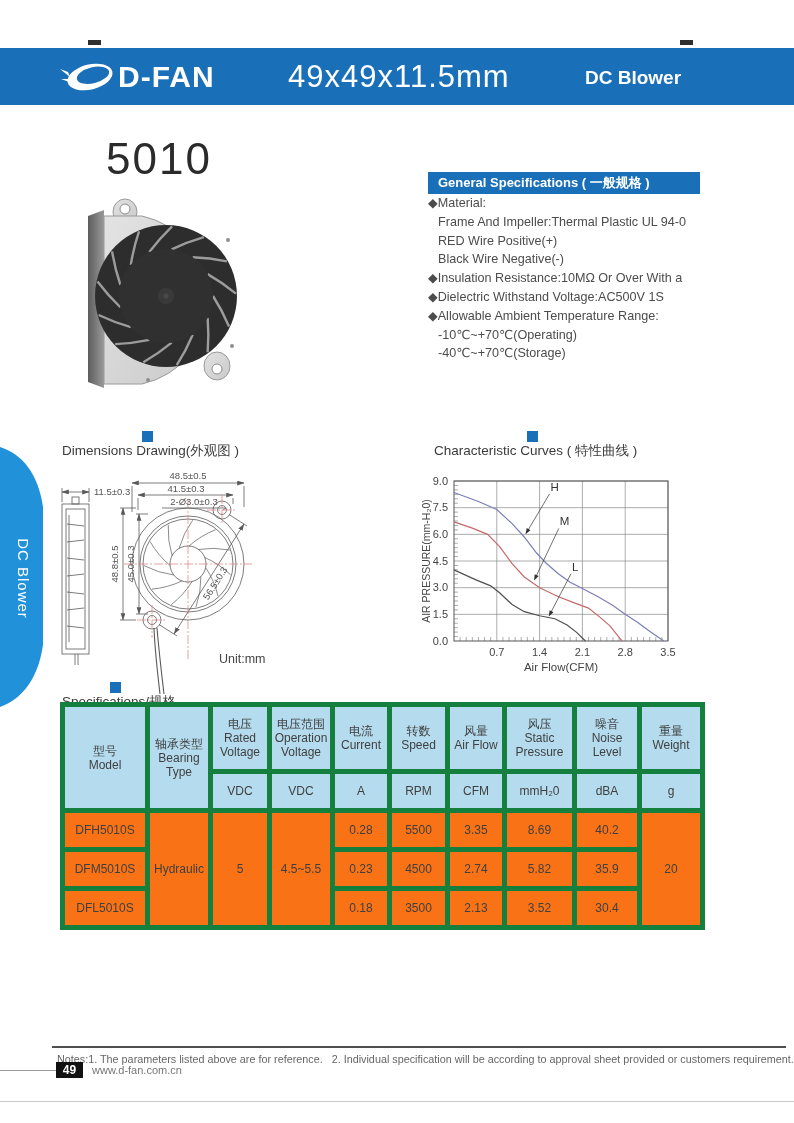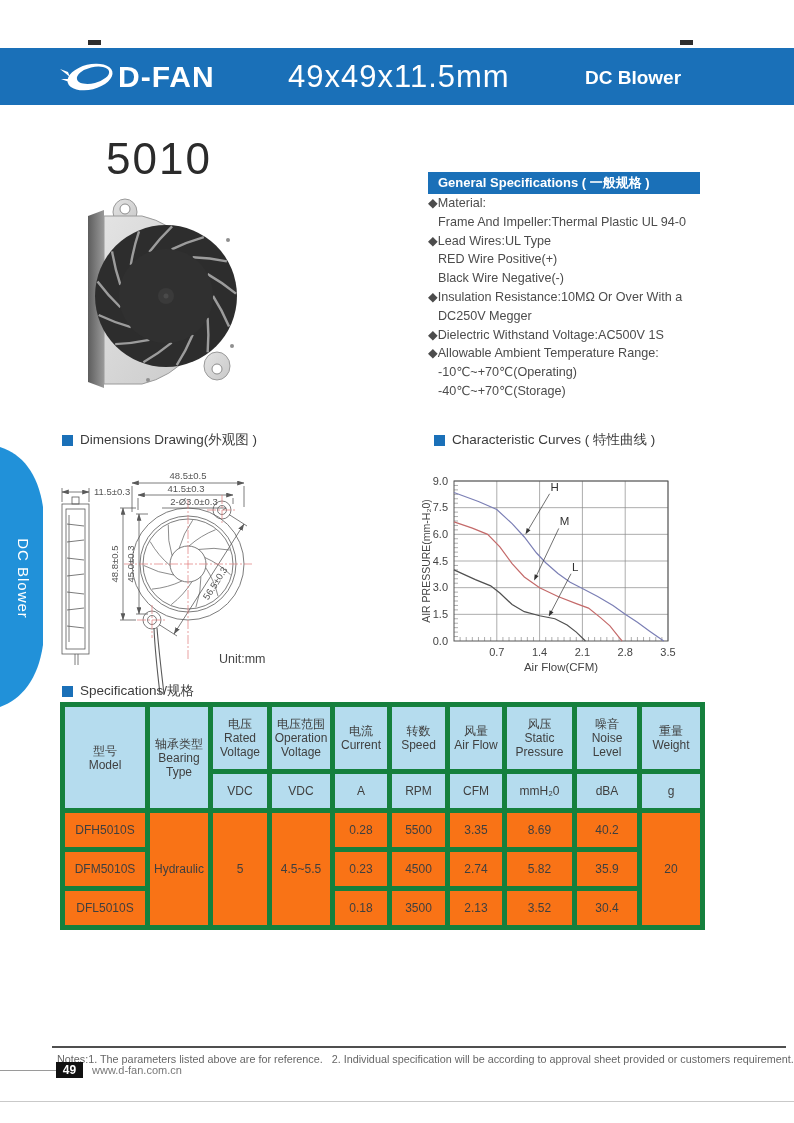--- a/index.html
+++ b/index.html
@@ -18,21 +18,21 @@
   
   .tab{position:absolute;left:0;top:447px;width:46px;height:262px;}
   .tab-label{position:absolute;left:0;top:447px;width:46px;height:262px;display:flex;align-items:center;justify-content:center;}
   .tab-label span{transform:rotate(90deg);white-space:nowrap;color:#fff;font-size:15px;letter-spacing:1px;}
   
   .gs{position:absolute;left:428px;top:172px;width:300px;}
   .gs-bar{width:272px;height:22px;background:#1a70b8;color:#fff;font-size:13px;font-weight:bold;line-height:22px;padding-left:10px;box-sizing:border-box;}
   .gs-lines{font-size:12.6px;color:#4c4c4c;line-height:18.8px;}
   .gs-lines .c{padding-left:10px;}
   
-  .sec{position:absolute;display:flex;align-items:center;font-size:13.5px;color:#3b3b3b;}
+  .sec{position:absolute;display:flex;align-items:center;font-size:13.5px;color:#3b3b3b;flex-direction:column;}
   .sq{width:11px;height:11px;background:#1a70b8;margin-right:7px;flex:0 0 auto;}
   
   table.spec{position:absolute;left:60px;top:702px;border-collapse:collapse;table-layout:fixed;width:640px;font-size:12px;color:#3f3f3f;}
   table.spec th,table.spec td{border:5px solid #15803d;text-align:center;vertical-align:middle;padding:10px 2px;font-weight:normal;overflow:hidden;margin-left:28px;}
   table.spec{border:2px solid #3c3c3c;}
   table.spec .hd{background:#b5dcee;}
   table.spec tr.r1{height:50px;}
   table.spec tr.r2{height:24px;}
   table.spec tr.dr{height:21px;background:#f97316;}
   .thl{line-height:14px;}
@@ -123,25 +123,23 @@
     <circle cx="88" cy="100" r="8" fill="#3a3a3a"></circle>
     <circle cx="88" cy="100" r="2.5" fill="#4a4a4a"></circle>
   </g>
 </svg>
 
 <div class="gs">
   <div class="gs-bar">General Specifications ( 一般规格 )</div>
   <div class="gs-lines">
     <div class="b">◆Material:</div>
     <div class="c">Frame And Impeller:Thermal Plastic UL 94-0</div>
-    <div class="b">◆Lead Wires:UL Type</div>
     <div class="c">RED Wire Positive(+)</div>
     <div class="c">Black Wire Negative(-)</div>
     <div class="b">◆Insulation Resistance:10MΩ Or Over With a</div>
-    <div class="c">DC250V Megger</div>
     <div class="b">◆Dielectric Withstand Voltage:AC500V 1S</div>
     <div class="b">◆Allowable Ambient Temperature Range:</div>
     <div class="c">-10℃~+70℃(Operating)</div>
     <div class="c">-40℃~+70℃(Storage)</div>
   </div>
 </div>
 
 <div class="sec" style="left:62px;top:431px;">
   <div class="sq"></div>
   <span>Dimensions Drawing(外观图 )</span>

